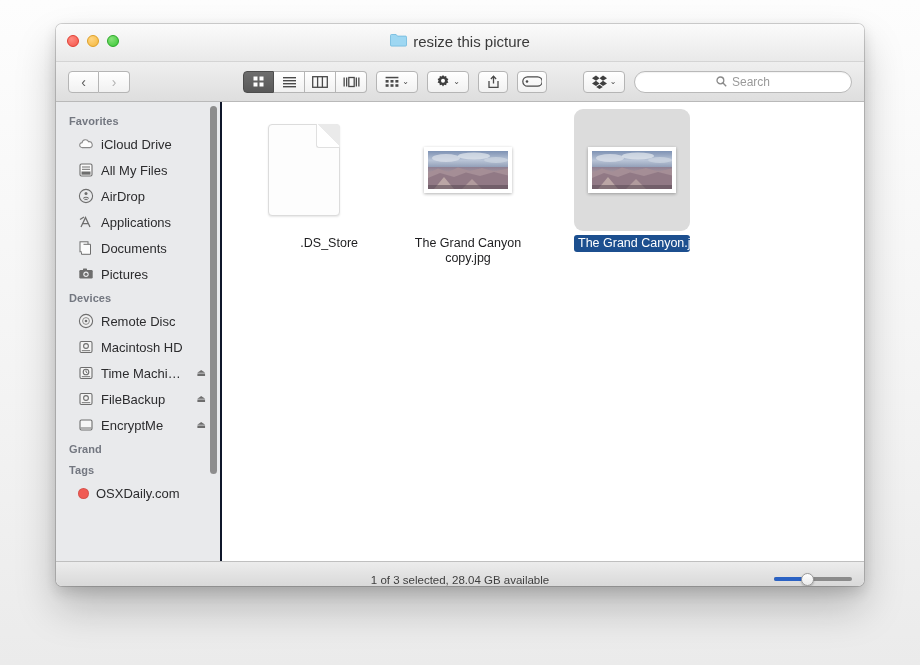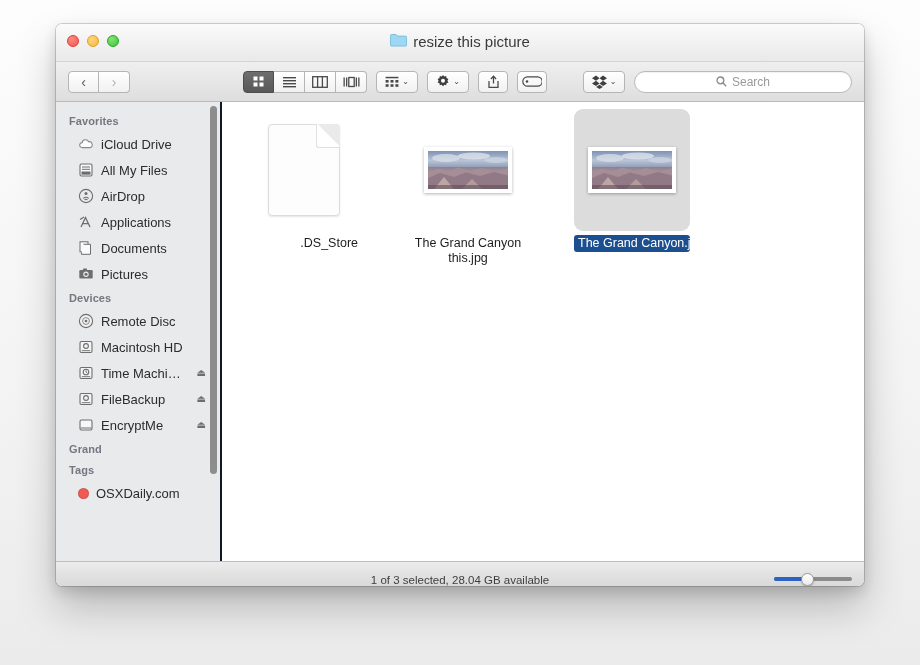--- a/index.html
+++ b/index.html
@@ -603,21 +603,21 @@
               <ellipse cx="68" cy="9" rx="12" ry="3" fill="#cdd5e1" opacity="0.7"></ellipse>
               <rect y="16" width="80" height="22" fill="url(#land1)"></rect>
               <path d="M0 22 L10 17.5 L20 21 L30 16.5 L42 20 L54 17 L66 20.5 L80 17.5 L80 38 L0 38 Z" fill="#a58e96"></path>
               <path d="M0 27 L12 22 L26 26 L38 21.5 L52 25 L66 21 L80 24.5 L80 38 L0 38 Z" fill="#8d7682" opacity="0.85"></path>
               <path d="M6 38 L16 26 L26 38 Z" fill="#c6b1ad" opacity="0.8"></path>
               <path d="M34 38 L44 28 L54 38 Z" fill="#bfa9a6" opacity="0.7"></path>
               <rect y="34" width="80" height="4" fill="#5d4f58" opacity="0.6"></rect>
             </svg>
           </div>
         </div>
-        <div class="file-label">The Grand Canyon this.jpg</div>
+        <div class="file-label">The Grand Canyon copy.jpg</div>
       </div>
 
       <div class="file-item selected" style="left:352px; top:7px;">
         <div class="icon-slot">
           <div class="photo">
             <svg width="80" height="38" viewBox="0 0 80 38">
               <defs>
                 <linearGradient id="sky2" x1="0" y1="0" x2="0" y2="1">
                   <stop offset="0%" stop-color="#7e92b4"></stop>
                   <stop offset="55%" stop-color="#b9c4d6"></stop>

